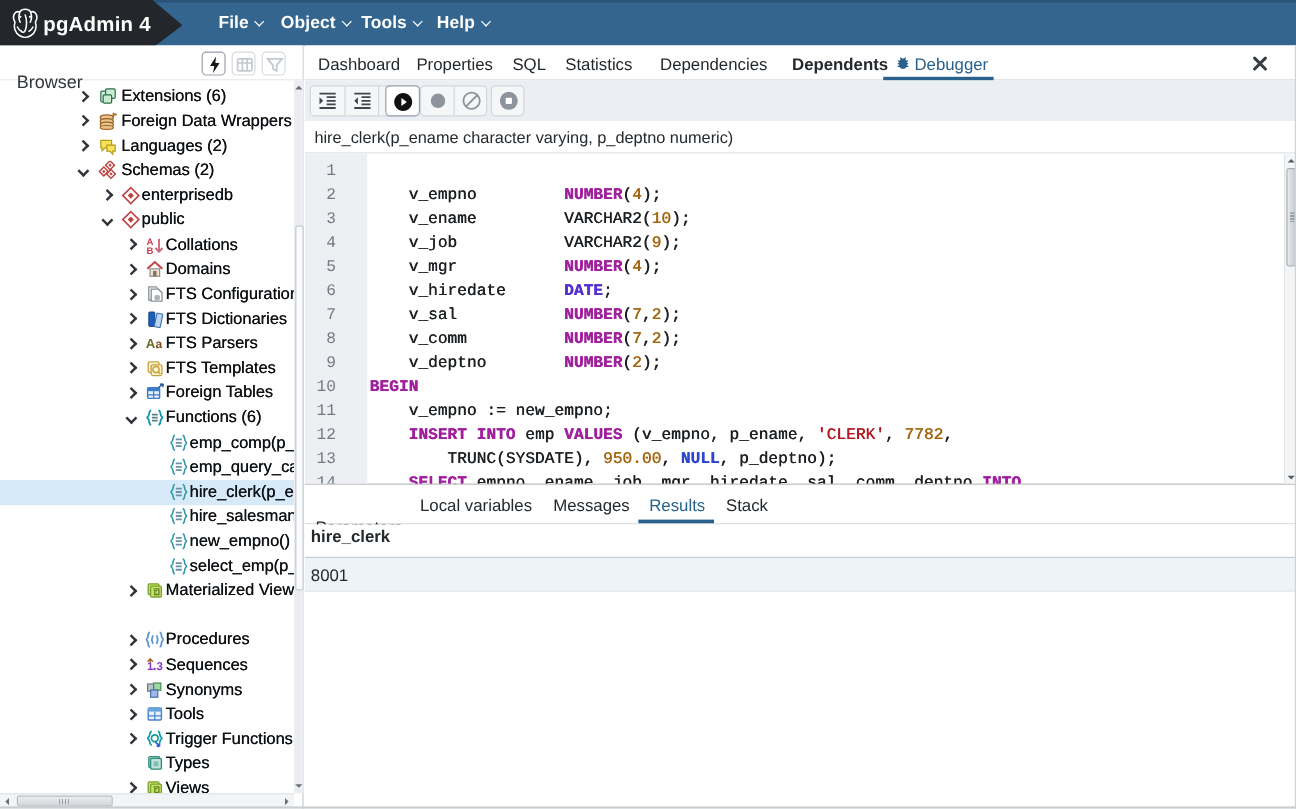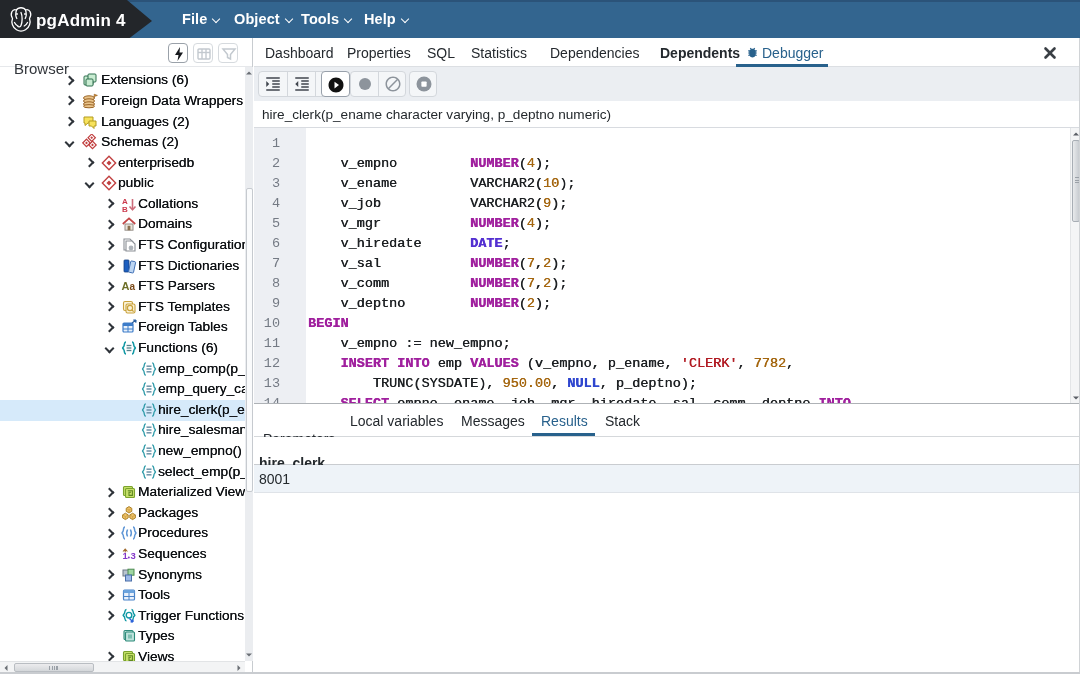--- a/index.html
+++ b/index.html
@@ -67,21 +67,21 @@
 .nl { color:#2f46cf; font-weight:bold; }
 
 
 #esb { position:absolute; left:816px; top:0; width:10px; height:276px; background:#f4f5f6; border-left:1px solid #e3e5e7; }
 #esb .thumb { position:absolute; left:1px; top:12px; width:8px; height:82px; background:linear-gradient(90deg,#e8eaec,#c8ccd1); border:1px solid #a8aeb5; border-radius:2px; }#esb .thumb:after { content:""; position:absolute; left:1.5px; top:36px; width:4px; height:8px; background:repeating-linear-gradient(180deg,#9aa0a7 0,#9aa0a7 1px,transparent 1px,transparent 2.5px); }
 
 
 #btabs .tab { top:9px; } #btabs { position:absolute; left:0; top:366px; width:826px; height:33px; background:#fff; border-bottom:1px solid #d5d8db; }
 #btabunderline { position:absolute; left:278px; top:29px; width:63px; height:3px; background:#28618c; }
 #reshead { position:absolute; left:0; top:399px; width:826px; height:28px; background:#fff; border-bottom:1px solid #c9ccd0; }
-#reshead .t { position:absolute; left:5px; top:18px; font-size:14px; font-weight:bold; color:#24292d; }
+#reshead .t { position:absolute; left:5px; top:2px; font-size:14px; font-weight:bold; color:#24292d; }
 #resrow { position:absolute; left:0; top:427px; width:826px; height:28px; background:#eef3f8; border-bottom:1px solid #dfe3e8; }
 #resrow .t { position:absolute; left:5px; top:6px; font-size:14px; color:#24292d; }
 
 #closex { position:absolute; left:789px; top:8px; width:14px; height:14px; }
 
 
 #rightedge { position:absolute; left:1079px; top:38px; width:1px; height:636px; background:#d0d3d6; }
 #bottomedge { position:absolute; left:0; top:672px; width:1080px; height:2px; background:#c9ccd0; }
 </style>
 </head>
@@ -385,36 +385,20 @@
         <span class="chev r" style="left:106px"></span>
         <svg class="ticon" style="left:121px" width="16" height="16" viewBox="0 0 16 16">
           <g fill="#c6e06a" stroke="#7ba32d" stroke-width="1.1">
             <rect x="2.5" y="2.5" width="9" height="9" rx="1"></rect>
             <rect x="4.5" y="4.5" width="9" height="9" rx="1"></rect>
           </g>
           <path d="M6.8 6.8h4.6v4.6h-3.4v-3.2h2" fill="none" stroke="#5f8722" stroke-width="1.1"></path>
         </svg>
         <span class="lbl" style="left:138px">Materialized Views</span>
       </div>
-      <div class="trow" style="top:435.7px">
-        <span class="chev r" style="left:106px"></span>
-        <svg class="ticon" style="left:121px" width="16" height="16" viewBox="0 0 16 16">
-          <g fill="#eec167" stroke="#a5791f" stroke-width="0.9">
-            <path d="M8 1.6 L10.8 3.3 L10.8 6.3 L8 8 L5.2 6.3 L5.2 3.3 Z"></path>
-            <path d="M4.4 8.2 L7.2 9.9 L7.2 12.9 L4.4 14.6 L1.6 12.9 L1.6 9.9 Z"></path>
-            <path d="M11.6 8.2 L14.4 9.9 L14.4 12.9 L11.6 14.6 L8.8 12.9 L8.8 9.9 Z"></path>
-          </g>
-          <g stroke="#c59b3f" stroke-width="0.7" fill="none">
-            <path d="M5.2 3.3 L8 5 L10.8 3.3 M8 5 L8 8"></path>
-            <path d="M1.6 9.9 L4.4 11.6 L7.2 9.9 M4.4 11.6 L4.4 14.6"></path>
-            <path d="M8.8 9.9 L11.6 11.6 L14.4 9.9 M11.6 11.6 L11.6 14.6"></path>
-          </g>
-        </svg>
-        <span class="lbl" style="left:138px">Packages</span>
-      </div>
       <div class="trow" style="top:456.3px">
         <span class="chev r" style="left:106px"></span>
         <svg class="ticon" style="left:121px" width="16" height="16" viewBox="0 0 16 16">
           <g fill="none" stroke="#5f96d6" stroke-width="1.5">
             <path d="M4 2 C2 2 2.8 5 2 6.4 C1.7 7.1 1 7.6 1 8 C1 8.4 1.7 8.9 2 9.6 C2.8 11 2 14 4 14"></path>
             <path d="M12 2 C14 2 13.2 5 14 6.4 C14.3 7.1 15 7.6 15 8 C15 8.4 14.3 8.9 14 9.6 C13.2 11 14 14 12 14"></path>
             <path d="M6.6 4.5 C5.5 6.5 5.5 9.5 6.6 11.5"></path>
             <path d="M9.4 4.5 C10.5 6.5 10.5 9.5 9.4 11.5"></path>
           </g>
         </svg>

